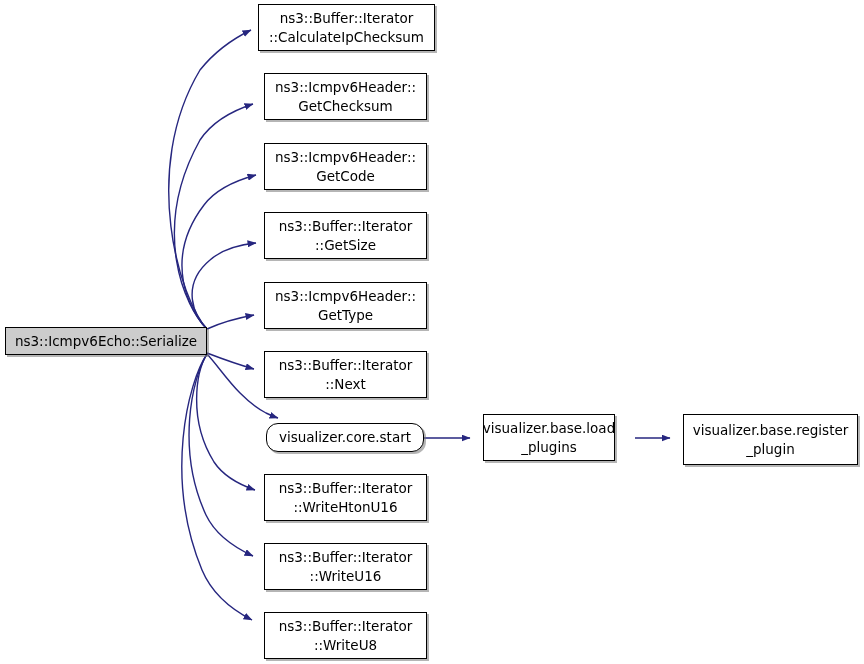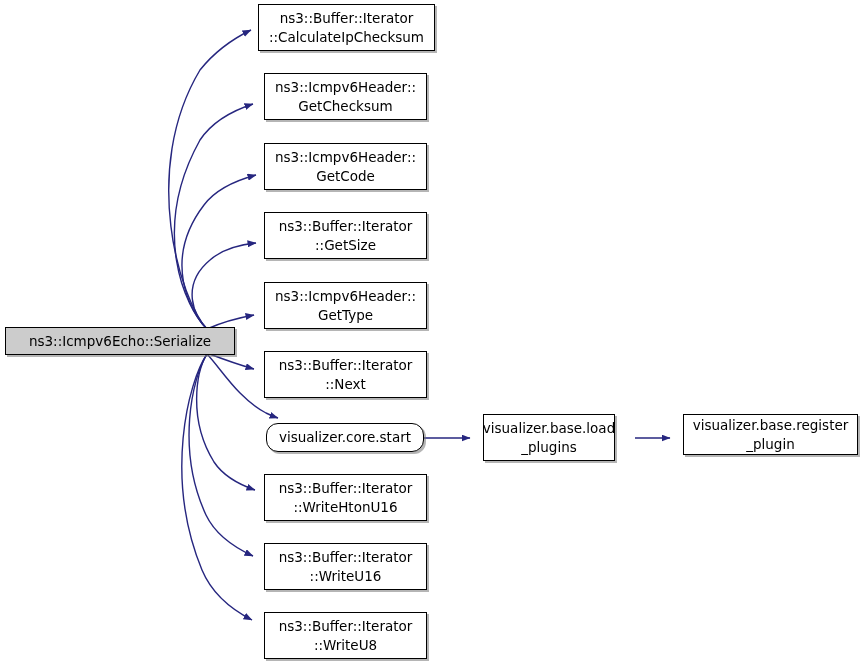--- a/index.html
+++ b/index.html
@@ -75,21 +75,21 @@
         <path d="M207,354 C222,370 238,398 266,413 Q272,416 278,418" fill="none" stroke="#26267f" stroke-width="1.4" marker-end="url(#arrowhead)"></path>
         <path d="M207,354 C196,372 188,420 214,462 Q226,480 255,490" fill="none" stroke="#26267f" stroke-width="1.4" marker-end="url(#arrowhead)"></path>
         <path d="M207,354 C192,378 176,450 206,515 Q218,540 253,556" fill="none" stroke="#26267f" stroke-width="1.4" marker-end="url(#arrowhead)"></path>
         <path d="M207,354 C188,382 164,478 202,570 Q215,601 252,620" fill="none" stroke="#26267f" stroke-width="1.4" marker-end="url(#arrowhead)"></path>
         <path d="M424,438 L470,438" fill="none" stroke="#26267f" stroke-width="1.4" marker-end="url(#arrowhead)"></path>
         <path d="M635,438 L670,438" fill="none" stroke="#26267f" stroke-width="1.4" marker-end="url(#arrowhead)"></path>
       </g>
   </svg>
 
   <div id="nodes-group">
-      <div class="node current" style="left: 5px; top: 327px; width: 230px; height: 28px;"><span class="node-label">ns3::Icmpv6Echo::Serialize</span></div>
+      <div class="node current" style="left: 5px; top: 327px; width: 202px; height: 28px;"><span class="node-label">ns3::Icmpv6Echo::Serialize</span></div>
       <div class="node" style="left: 258px; top: 4px; width: 177px; height: 47px;"><span class="node-label">ns3::Buffer::Iterator
 ::CalculateIpChecksum</span></div>
       <div class="node" style="left: 264px; top: 73px; width: 163px; height: 47px;"><span class="node-label">ns3::Icmpv6Header::
 GetChecksum</span></div>
       <div class="node" style="left: 264px; top: 143px; width: 163px; height: 47px;"><span class="node-label">ns3::Icmpv6Header::
 GetCode</span></div>
       <div class="node" style="left: 264px; top: 212px; width: 163px; height: 47px;"><span class="node-label">ns3::Buffer::Iterator
 ::GetSize</span></div>
       <div class="node" style="left: 264px; top: 282px; width: 163px; height: 47px;"><span class="node-label">ns3::Icmpv6Header::
 GetType</span></div>
@@ -97,17 +97,17 @@
 ::Next</span></div>
       <div class="node" style="left: 266px; top: 423px; width: 158px; height: 29px; border-radius: 12px;"><span class="node-label">visualizer.core.start</span></div>
       <div class="node" style="left: 264px; top: 474px; width: 163px; height: 47px;"><span class="node-label">ns3::Buffer::Iterator
 ::WriteHtonU16</span></div>
       <div class="node" style="left: 264px; top: 543px; width: 163px; height: 47px;"><span class="node-label">ns3::Buffer::Iterator
 ::WriteU16</span></div>
       <div class="node" style="left: 264px; top: 612px; width: 163px; height: 47px;"><span class="node-label">ns3::Buffer::Iterator
 ::WriteU8</span></div>
       <div class="node" style="left: 483px; top: 414px; width: 132px; height: 47px;"><span class="node-label">visualizer.base.load
 _plugins</span></div>
-      <div class="node" style="left: 683px; top: 414px; width: 175px; height: 41px;"><span class="node-label">visualizer.base.register
+      <div class="node" style="left: 683px; top: 414px; width: 175px; height: 51px;"><span class="node-label">visualizer.base.register
 _plugin</span></div>
     </div>
 
 </div>
 
 </body></html>

